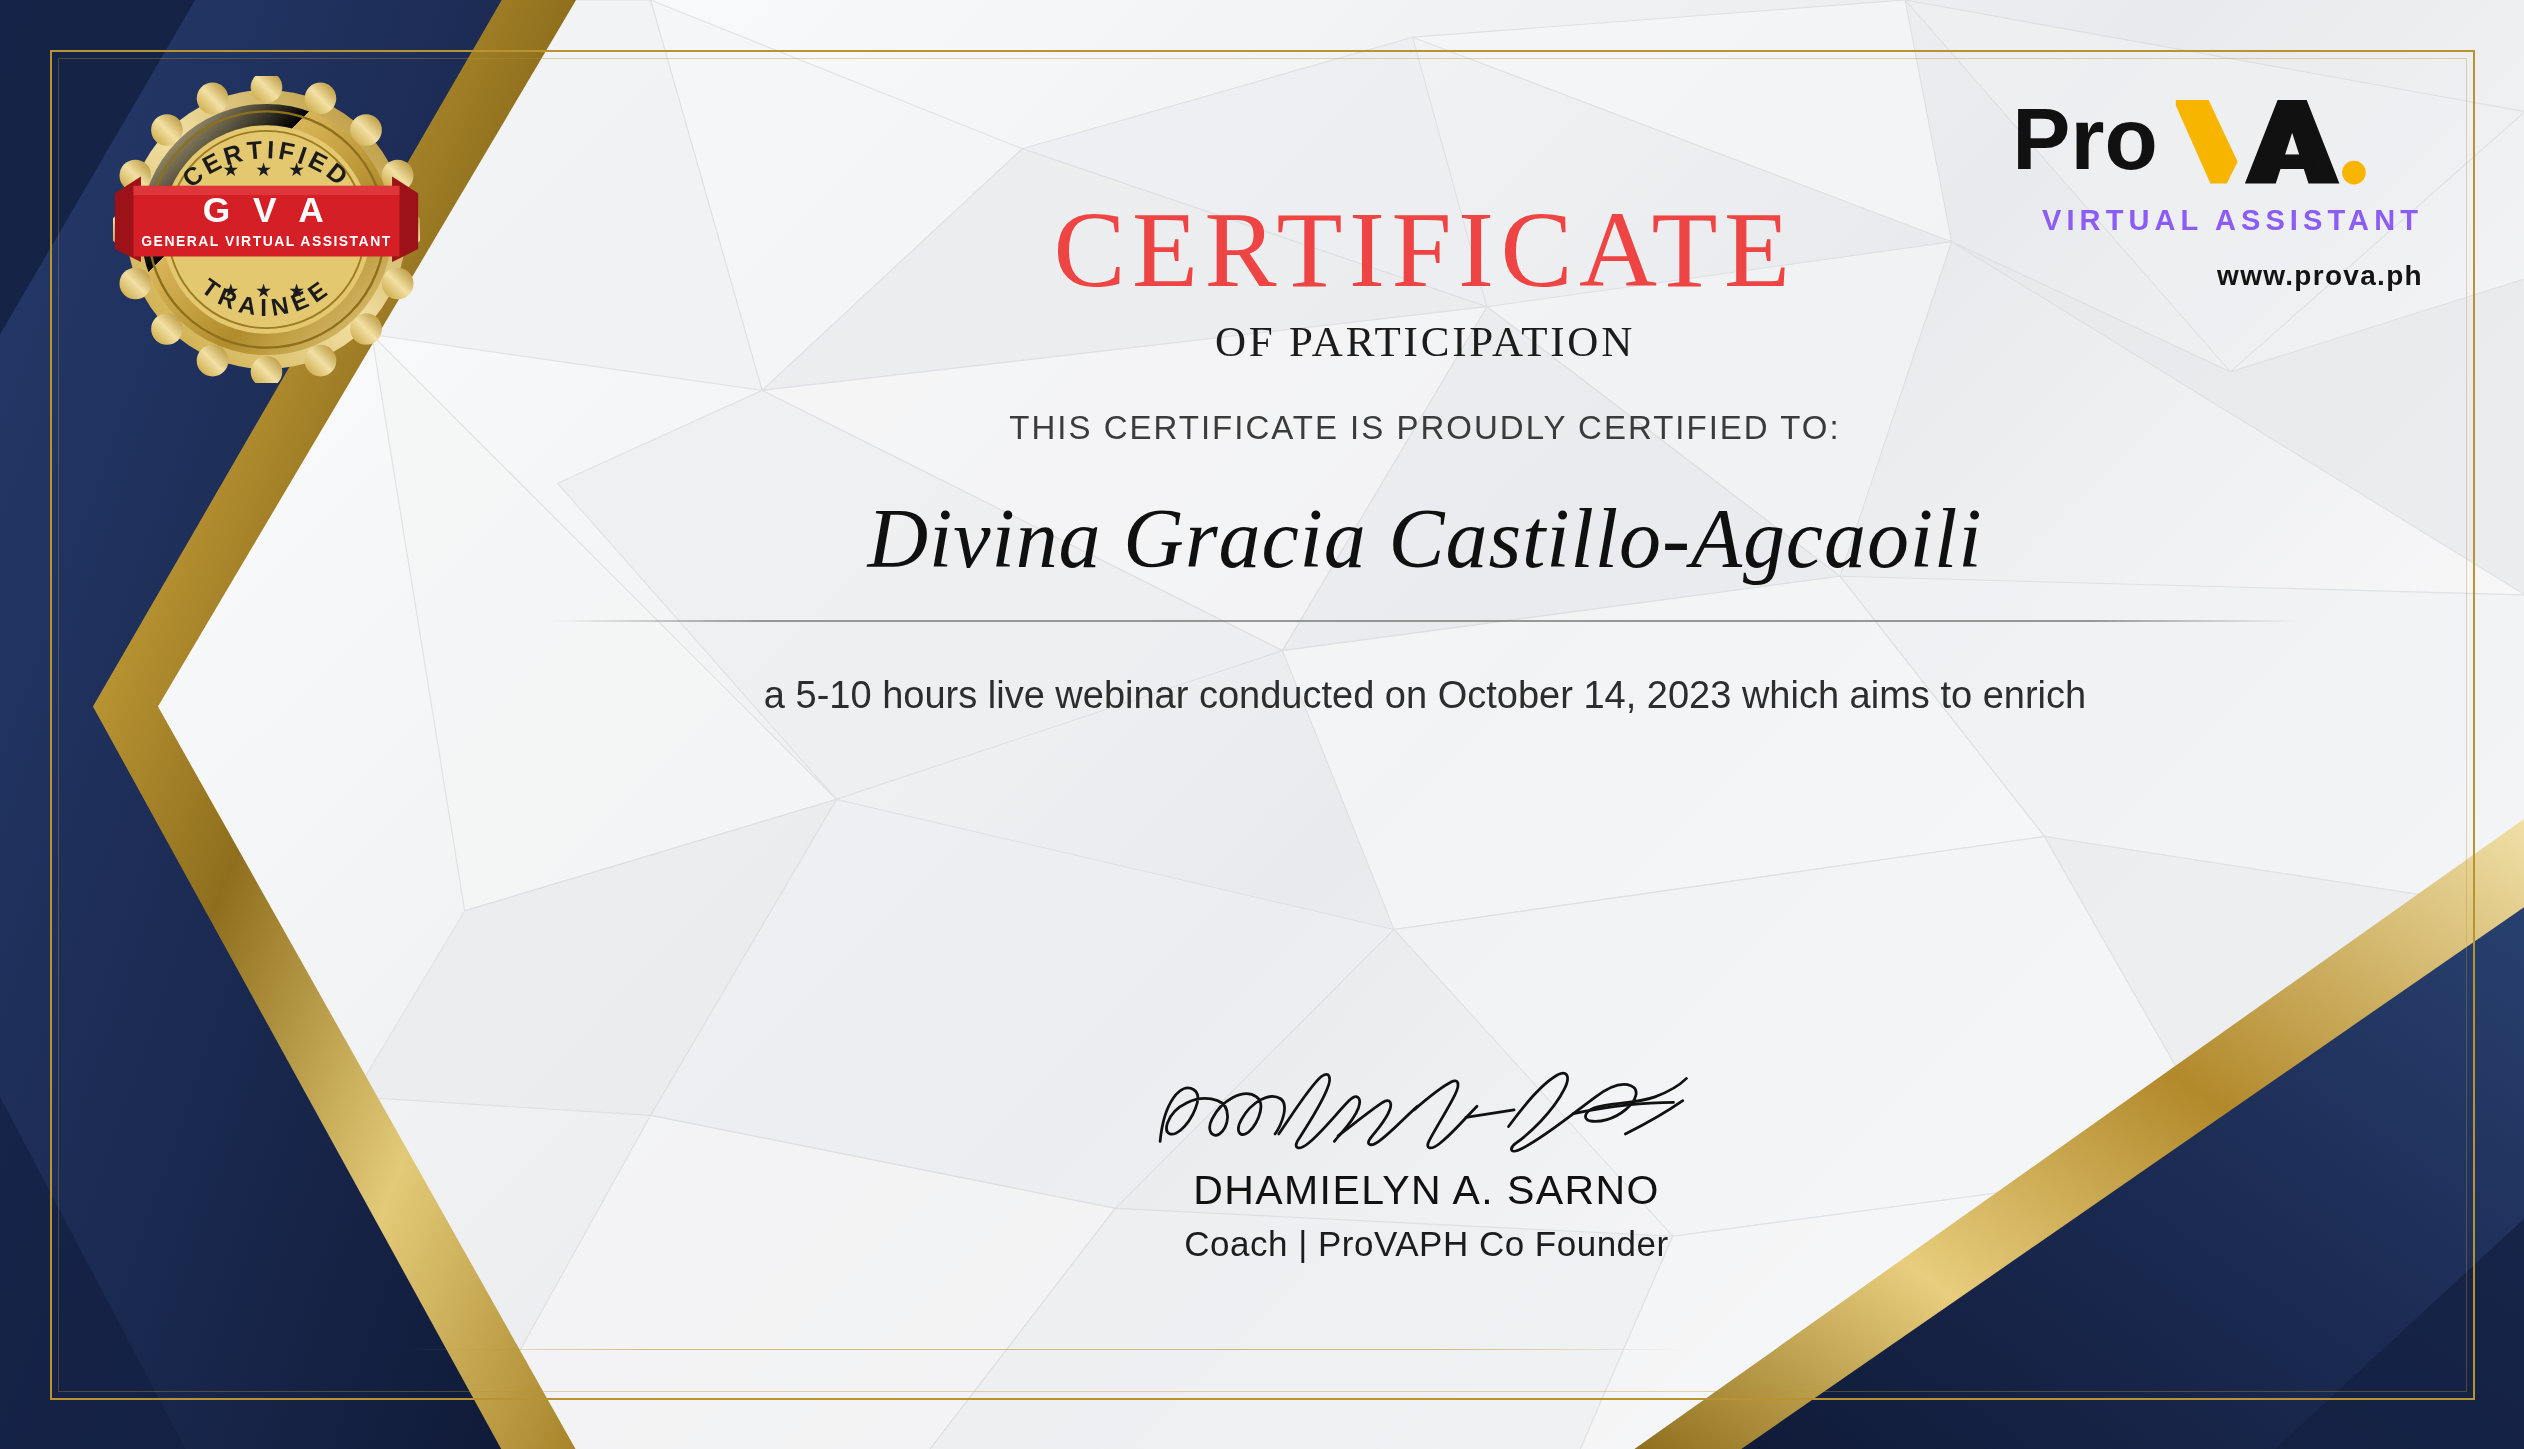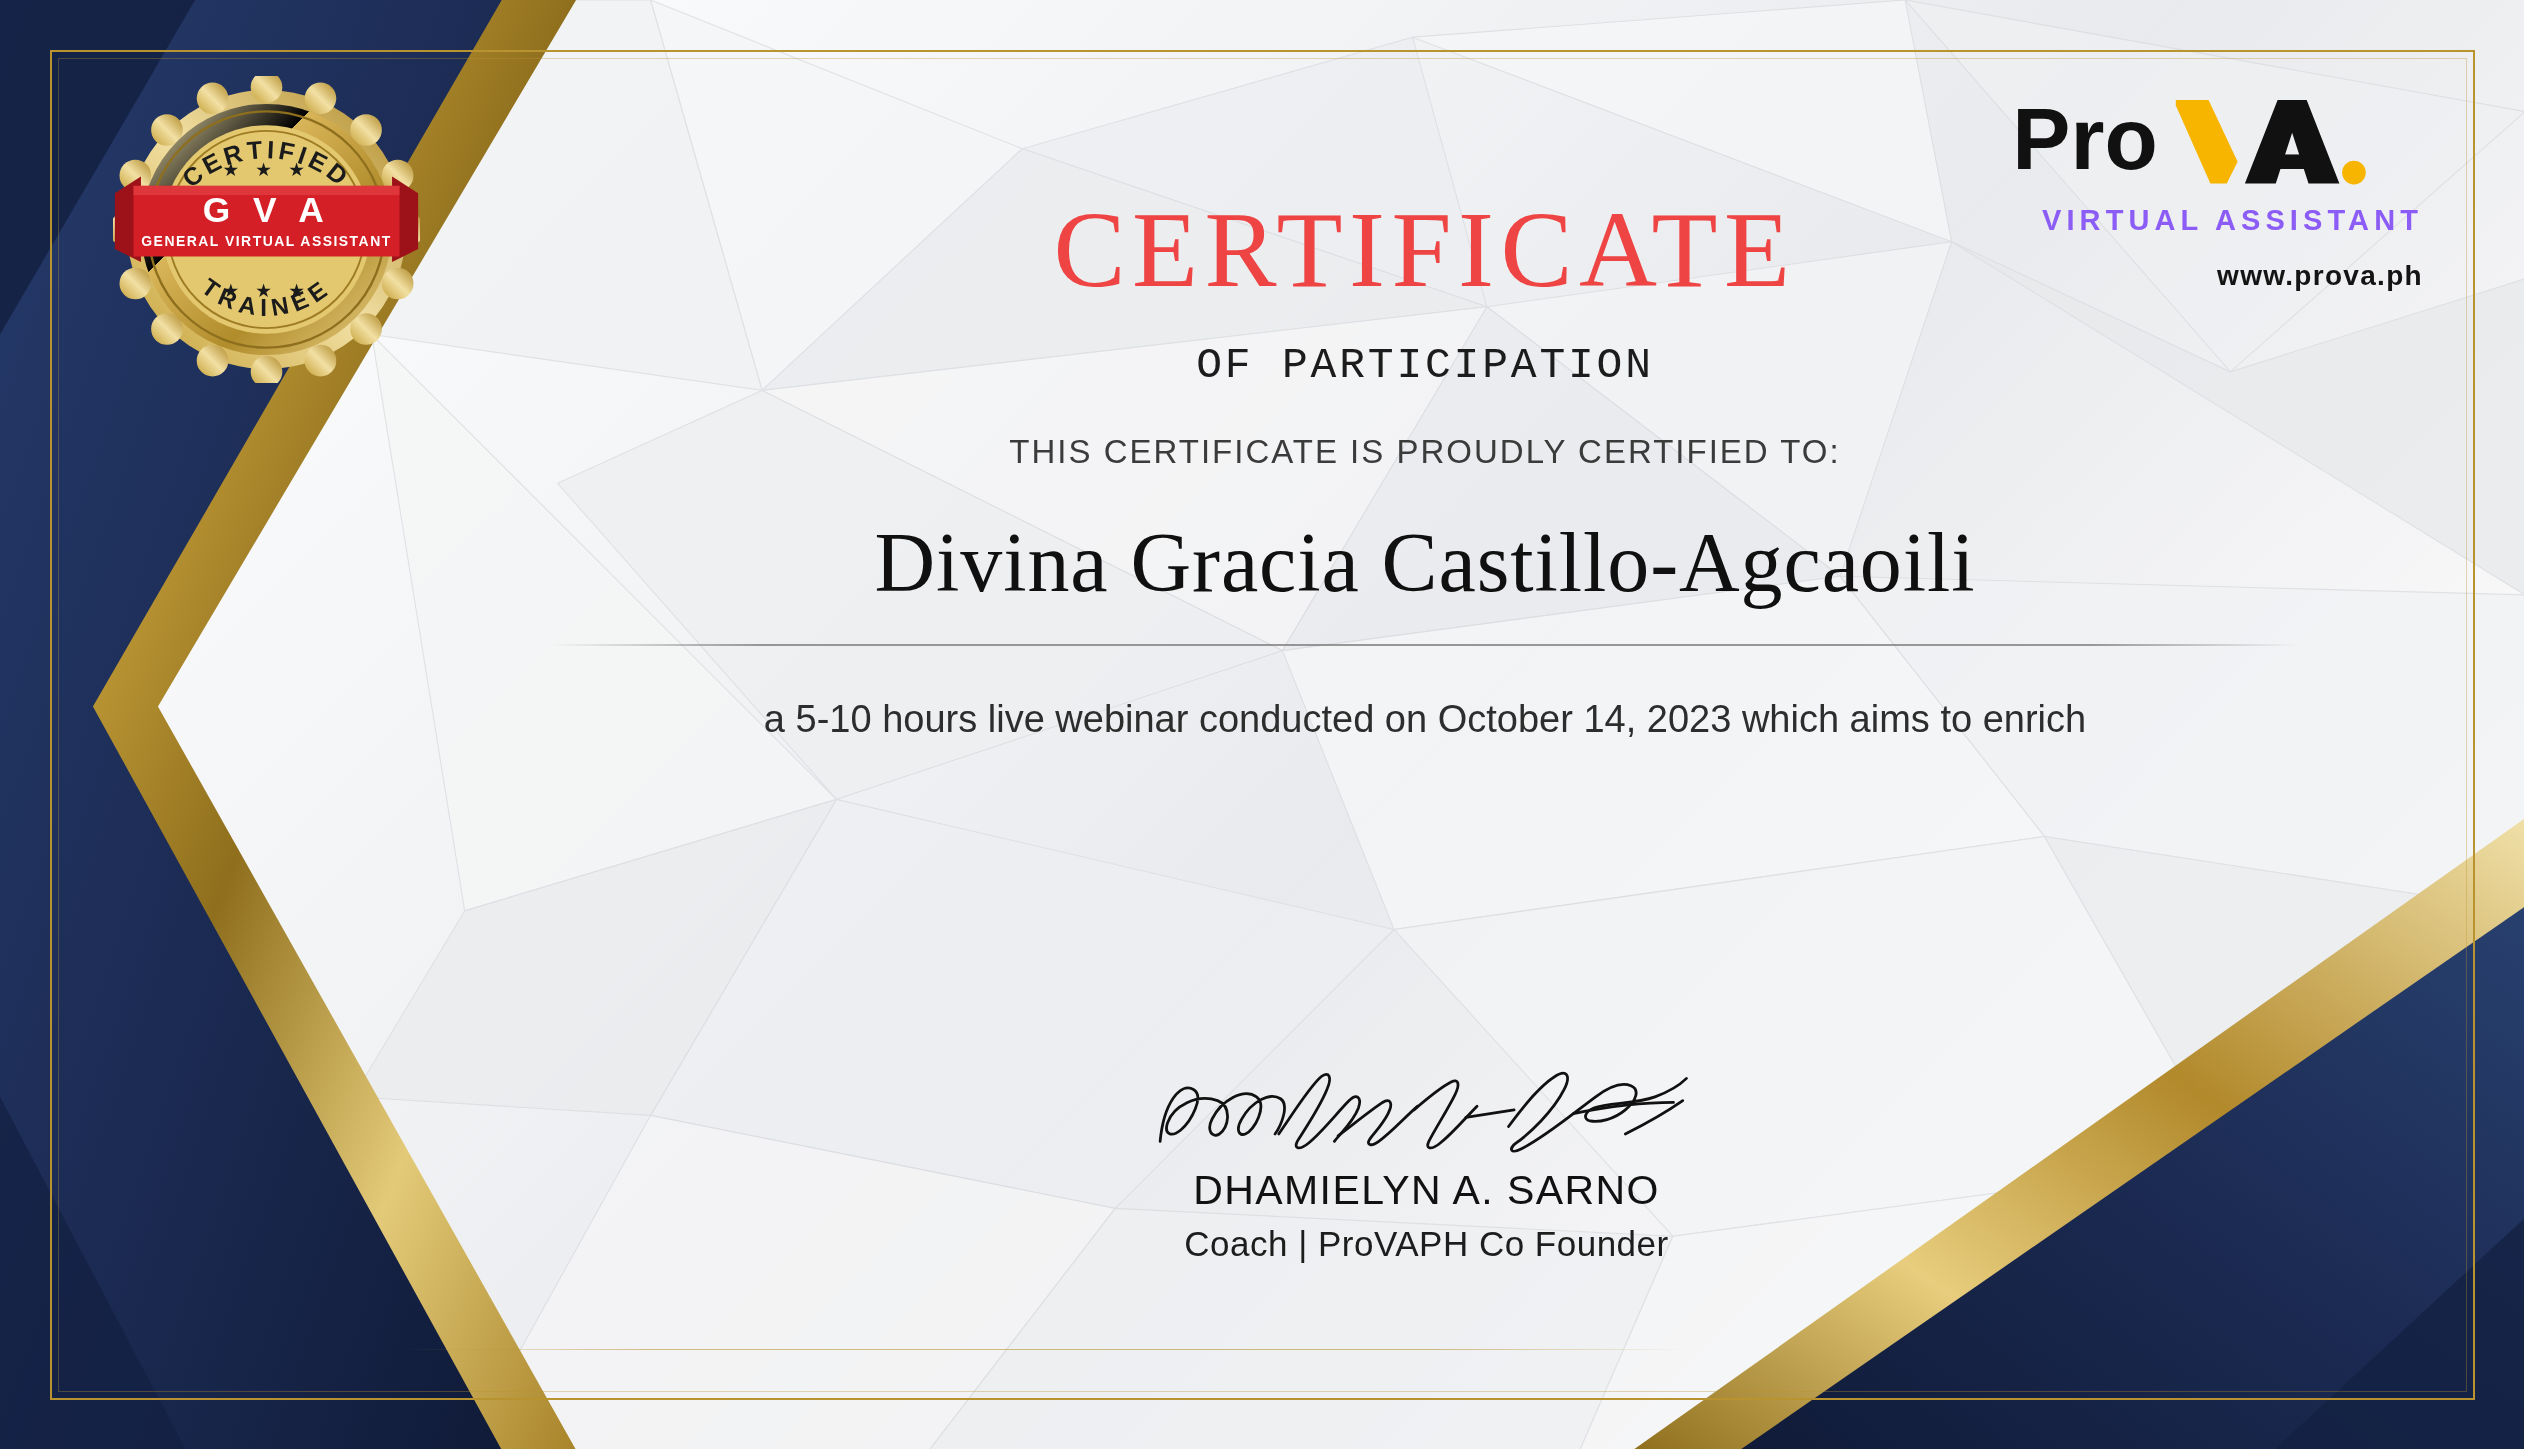--- a/index.html
+++ b/index.html
@@ -112,35 +112,36 @@
   }
   .title {
     font-family: "Liberation Serif", serif;
     font-size: 108px;
     letter-spacing: 6.5px;
     line-height: 1.02;
     color: #ef4444;
     font-weight: 400;
   }
   .subtitle {
-    font-family: Liberation Mono, monospace;
+    font-family: Liberation Serif, serif;
     font-size: 43px;
     letter-spacing: 2.8px;
-    margin-top: 36px;
+    margin-top: 12px;
     color: #1c1c1c;
   }
   .presented {
     font-size: 33px;
     letter-spacing: 2px;
     margin-top: 43px;
     color: #3b3b3b;
     font-weight: 400;
   }
   .recipient {
     font-family: "Liberation Serif", serif;
+    font-style: italic;
     font-size: 84px;
     margin-top: 43px;
     color: #101010;
     letter-spacing: 0.9px;
     white-space: nowrap;
   }
   .divider {
     margin: 33px auto 0 auto;
     width: 1747px;
     max-width: 100%;

